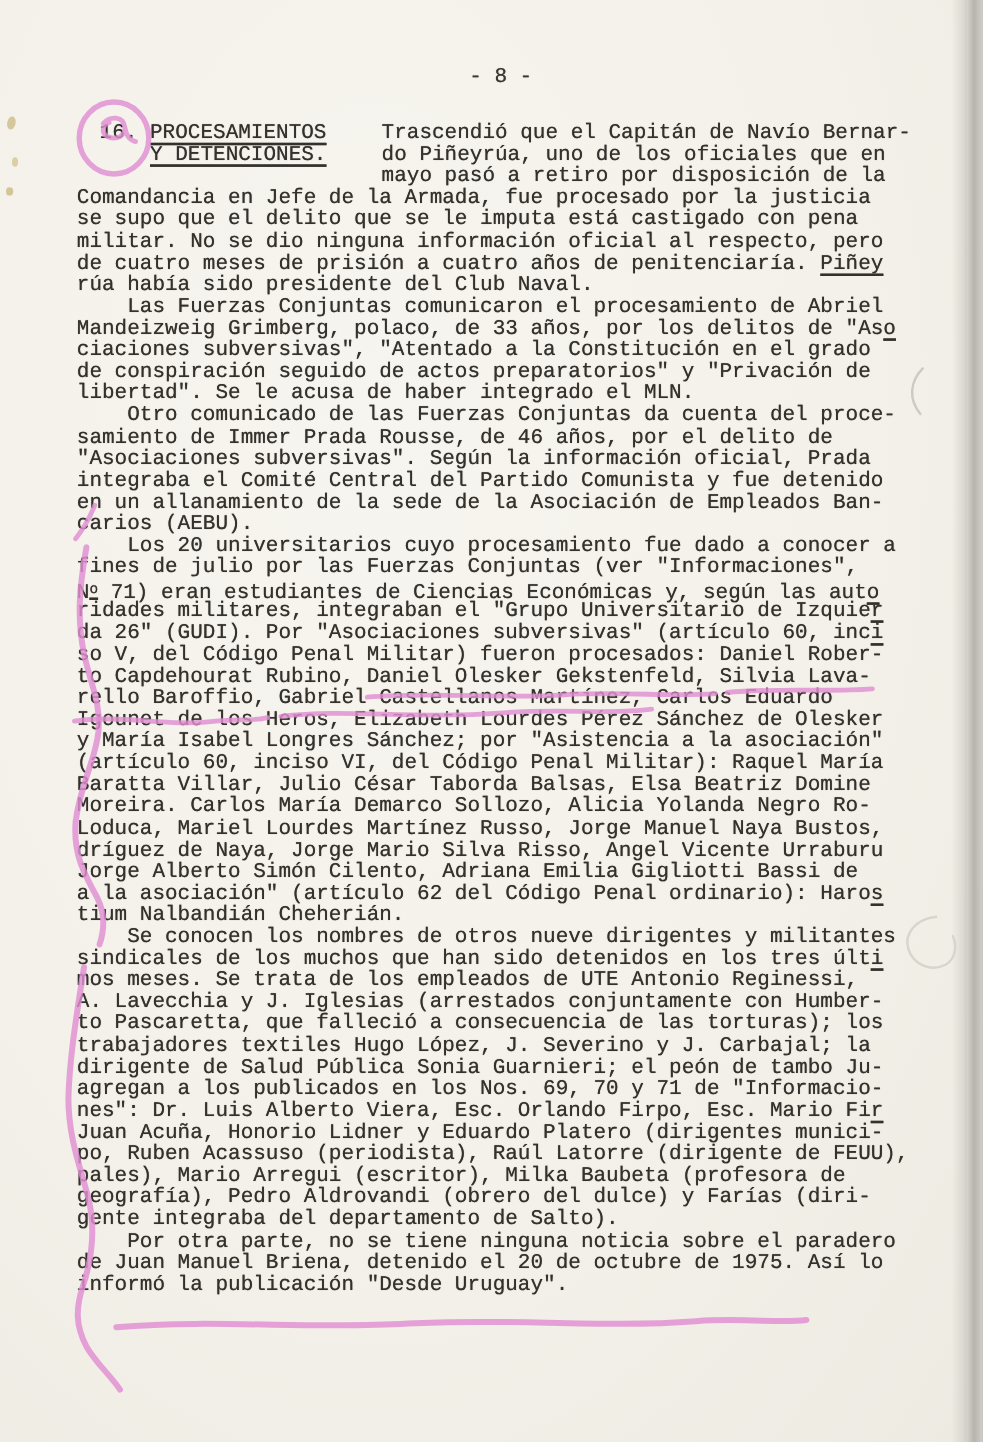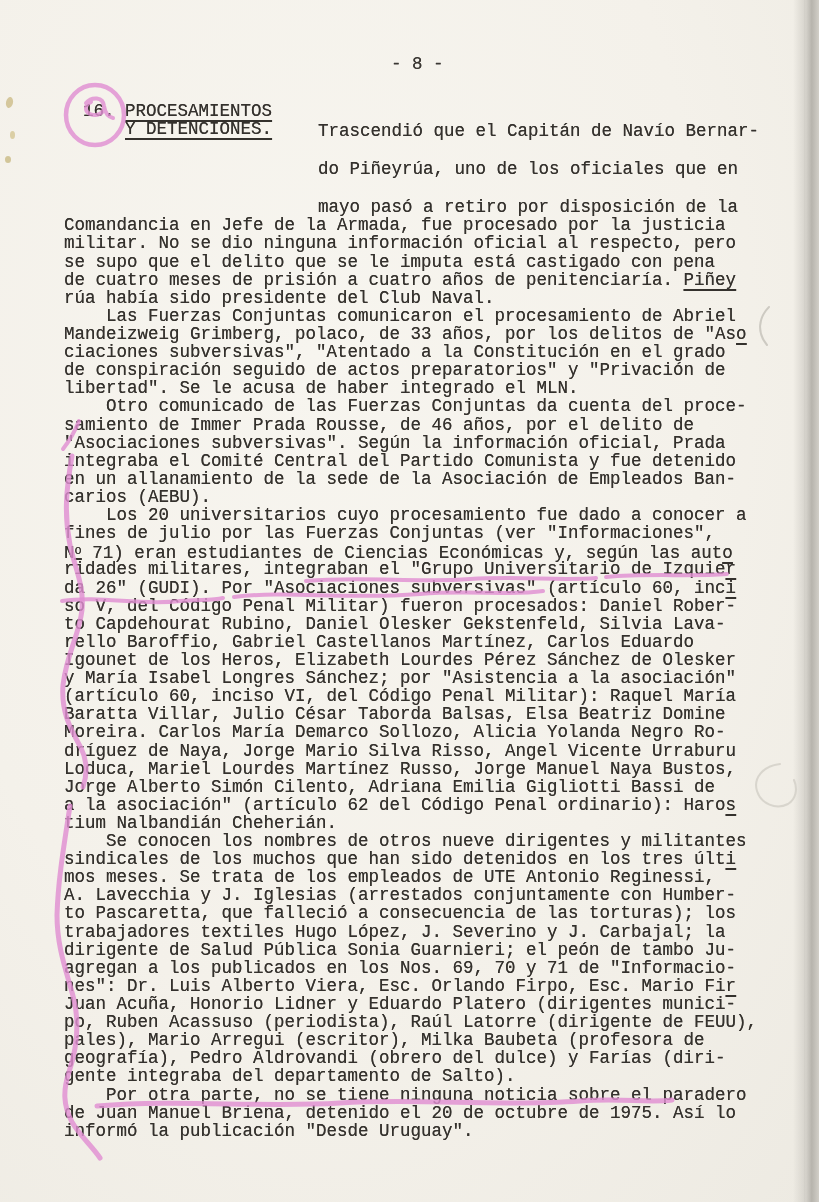--- a/index.html
+++ b/index.html
@@ -25,21 +25,21 @@
   }
   .heading{
     position:absolute;left:83px;top:102px;
     font-size:17.5px;
   }
   .line{
     white-space:pre;
     line-height:18.12px;
     height:18.12px;
   }
-  .line.wrap{ padding-left:254px;margin-top:20px; }
+  .line.wrap{ padding-left:254px; }
   .tu{
     text-decoration:underline;
     text-underline-offset:3.5px;
     text-decoration-thickness:1.7px;
   }
   .sup{ font-size:12px;vertical-align:4px; }
   .annots{
     position:absolute;left:0;top:0;
     pointer-events:none;
   }
@@ -74,22 +74,22 @@
   <div class="heading ink" id="heading">
       <div class="line"><span>16. </span><span class="tu">PROCESAMIENTOS</span></div>
       <div class="line"><span>    </span><span class="tu">Y DETENCIONES.</span></div>
     </div>
 
   <div class="doc ink" id="doc-lines">
       <div class="line wrap"><span>Trascendió que el Capitán de Navío Bernar-</span></div>
       <div class="line wrap"><span>do Piñeyrúa, uno de los oficiales que en</span></div>
       <div class="line wrap"><span>mayo pasó a retiro por disposición de la</span></div>
       <div class="line"><span>Comandancia en Jefe de la Armada, fue procesado por la justicia</span></div>
+      <div class="line"><span>se supo que el delito que se le imputa está castigado con pena</span></div>
       <div class="line"><span>militar. No se dio ninguna información oficial al respecto, pero</span></div>
-      <div class="line"><span>se supo que el delito que se le imputa está castigado con pena</span></div>
       <div class="line"><span>de cuatro meses de prisión a cuatro años de penitenciaría. </span><span class="tu">Piñey</span></div>
       <div class="line"><span>rúa había sido presidente del Club Naval.</span></div>
       <div class="line"><span>    Las Fuerzas Conjuntas comunicaron el procesamiento de Abriel</span></div>
       <div class="line"><span>Mandeizweig Grimberg, polaco, de 33 años, por los delitos de "As</span><span class="tu">o</span></div>
       <div class="line"><span>ciaciones subversivas", "Atentado a la Constitución en el grado</span></div>
       <div class="line"><span>de conspiración seguido de actos preparatorios" y "Privación de</span></div>
       <div class="line"><span>libertad". Se le acusa de haber integrado el MLN.</span></div>
       <div class="line"><span>    Otro comunicado de las Fuerzas Conjuntas da cuenta del proce-</span></div>
       <div class="line"><span>samiento de Immer Prada Rousse, de 46 años, por el delito de</span></div>
       <div class="line"><span>"Asociaciones subversivas". Según la información oficial, Prada</span></div>
@@ -102,22 +102,22 @@
       <div class="line"><span>ridades militares, integraban el "Grupo Universitario de Izquie</span><span class="tu">r</span></div>
       <div class="line"><span>da 26" (GUDI). Por "Asociaciones subversivas" (artículo 60, inc</span><span class="tu">i</span></div>
       <div class="line"><span>so V, del Código Penal Militar) fueron procesados: Daniel Rober-</span></div>
       <div class="line"><span>to Capdehourat Rubino, Daniel Olesker Gekstenfeld, Silvia Lava-</span></div>
       <div class="line"><span>rello Baroffio, Gabriel Castellanos Martínez, Carlos Eduardo</span></div>
       <div class="line"><span>Igounet de los Heros, Elizabeth Lourdes Pérez Sánchez de Olesker</span></div>
       <div class="line"><span>y María Isabel Longres Sánchez; por "Asistencia a la asociación"</span></div>
       <div class="line"><span>(artículo 60, inciso VI, del Código Penal Militar): Raquel María</span></div>
       <div class="line"><span>Baratta Villar, Julio César Taborda Balsas, Elsa Beatriz Domine</span></div>
       <div class="line"><span>Moreira. Carlos María Demarco Sollozo, Alicia Yolanda Negro Ro-</span></div>
+      <div class="line"><span>Loduca, Mariel Lourdes Martínez Russo, Jorge Manuel Naya Bustos,</span></div>
       <div class="line"><span>dríguez de Naya, Jorge Mario Silva Risso, Angel Vicente Urraburu</span></div>
-      <div class="line"><span>Loduca, Mariel Lourdes Martínez Russo, Jorge Manuel Naya Bustos,</span></div>
       <div class="line"><span>Jorge Alberto Simón Cilento, Adriana Emilia Gigliotti Bassi de</span></div>
       <div class="line"><span>a la asociación" (artículo 62 del Código Penal ordinario): Haro</span><span class="tu">s</span></div>
       <div class="line"><span>tium Nalbandián Cheherián.</span></div>
       <div class="line"><span>    Se conocen los nombres de otros nueve dirigentes y militantes</span></div>
       <div class="line"><span>sindicales de los muchos que han sido detenidos en los tres últ</span><span class="tu">i</span></div>
       <div class="line"><span>mos meses. Se trata de los empleados de UTE Antonio Reginessi,</span></div>
       <div class="line"><span>A. Lavecchia y J. Iglesias (arrestados conjuntamente con Humber-</span></div>
       <div class="line"><span>to Pascaretta, que falleció a consecuencia de las torturas); los</span></div>
       <div class="line"><span>trabajadores textiles Hugo López, J. Severino y J. Carbajal; la</span></div>
       <div class="line"><span>dirigente de Salud Pública Sonia Guarnieri; el peón de tambo Ju-</span></div>

